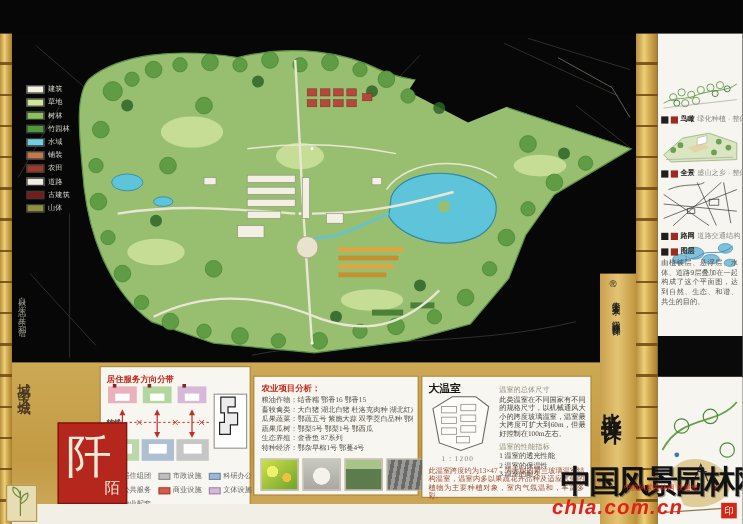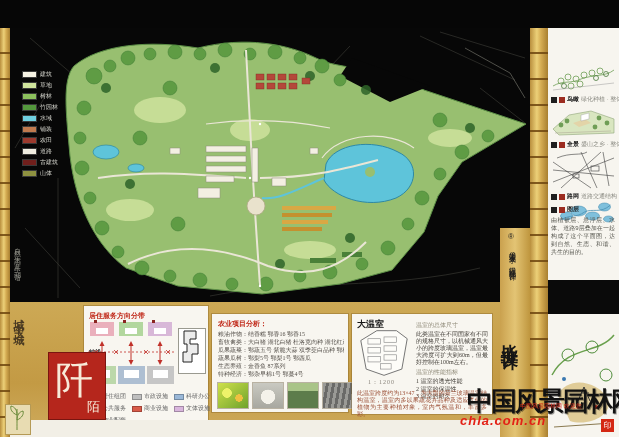--- a/index.html
+++ b/index.html
@@ -105,21 +105,21 @@
   .school-v{left:507px;top:246px;writing-mode:vertical-rl;font-size:7px;color:#1d1d1d;
             letter-spacing:1px;height:118px;z-index:4;white-space:nowrap;}
   .degree-v{left:498px;top:330px;writing-mode:vertical-rl;font-size:17px;font-weight:bold;
             color:#161616;letter-spacing:3px;height:104px;z-index:4;}
 
   
   .wm-brand{left:448px;top:384px;width:172px;font-family:"DejaVu Serif",serif;font-weight:bold;
             font-size:26px;color:#121212;letter-spacing:-2px;white-space:nowrap;z-index:6;
             text-shadow:1px 1px 0 rgba(0,0,0,.35);margin-left:19px;}
   .wm-credit{left:520px;top:402px;font-size:6px;color:#d22818;z-index:6;white-space:nowrap;}
-  .wm-url{left:460px;top:413px;font-size:13px;font-weight:bold;font-style:italic;
+  .wm-url{left:460px;top:413px;font-size:17px;font-weight:bold;font-style:italic;
           color:#e32015;z-index:6;letter-spacing:1px;}
   .wm-seal{left:601px;top:419px;width:13px;height:13px;background:#d42814;color:#fff;
            font-size:8px;text-align:center;line-height:13px;z-index:6;}
 
   .leafbox{left:5px;top:404px;width:24px;height:29px;background:#e8dcb2;
            border:1px solid #b59a55;z-index:4;}
 </style>
 </head>
 <body>
 

